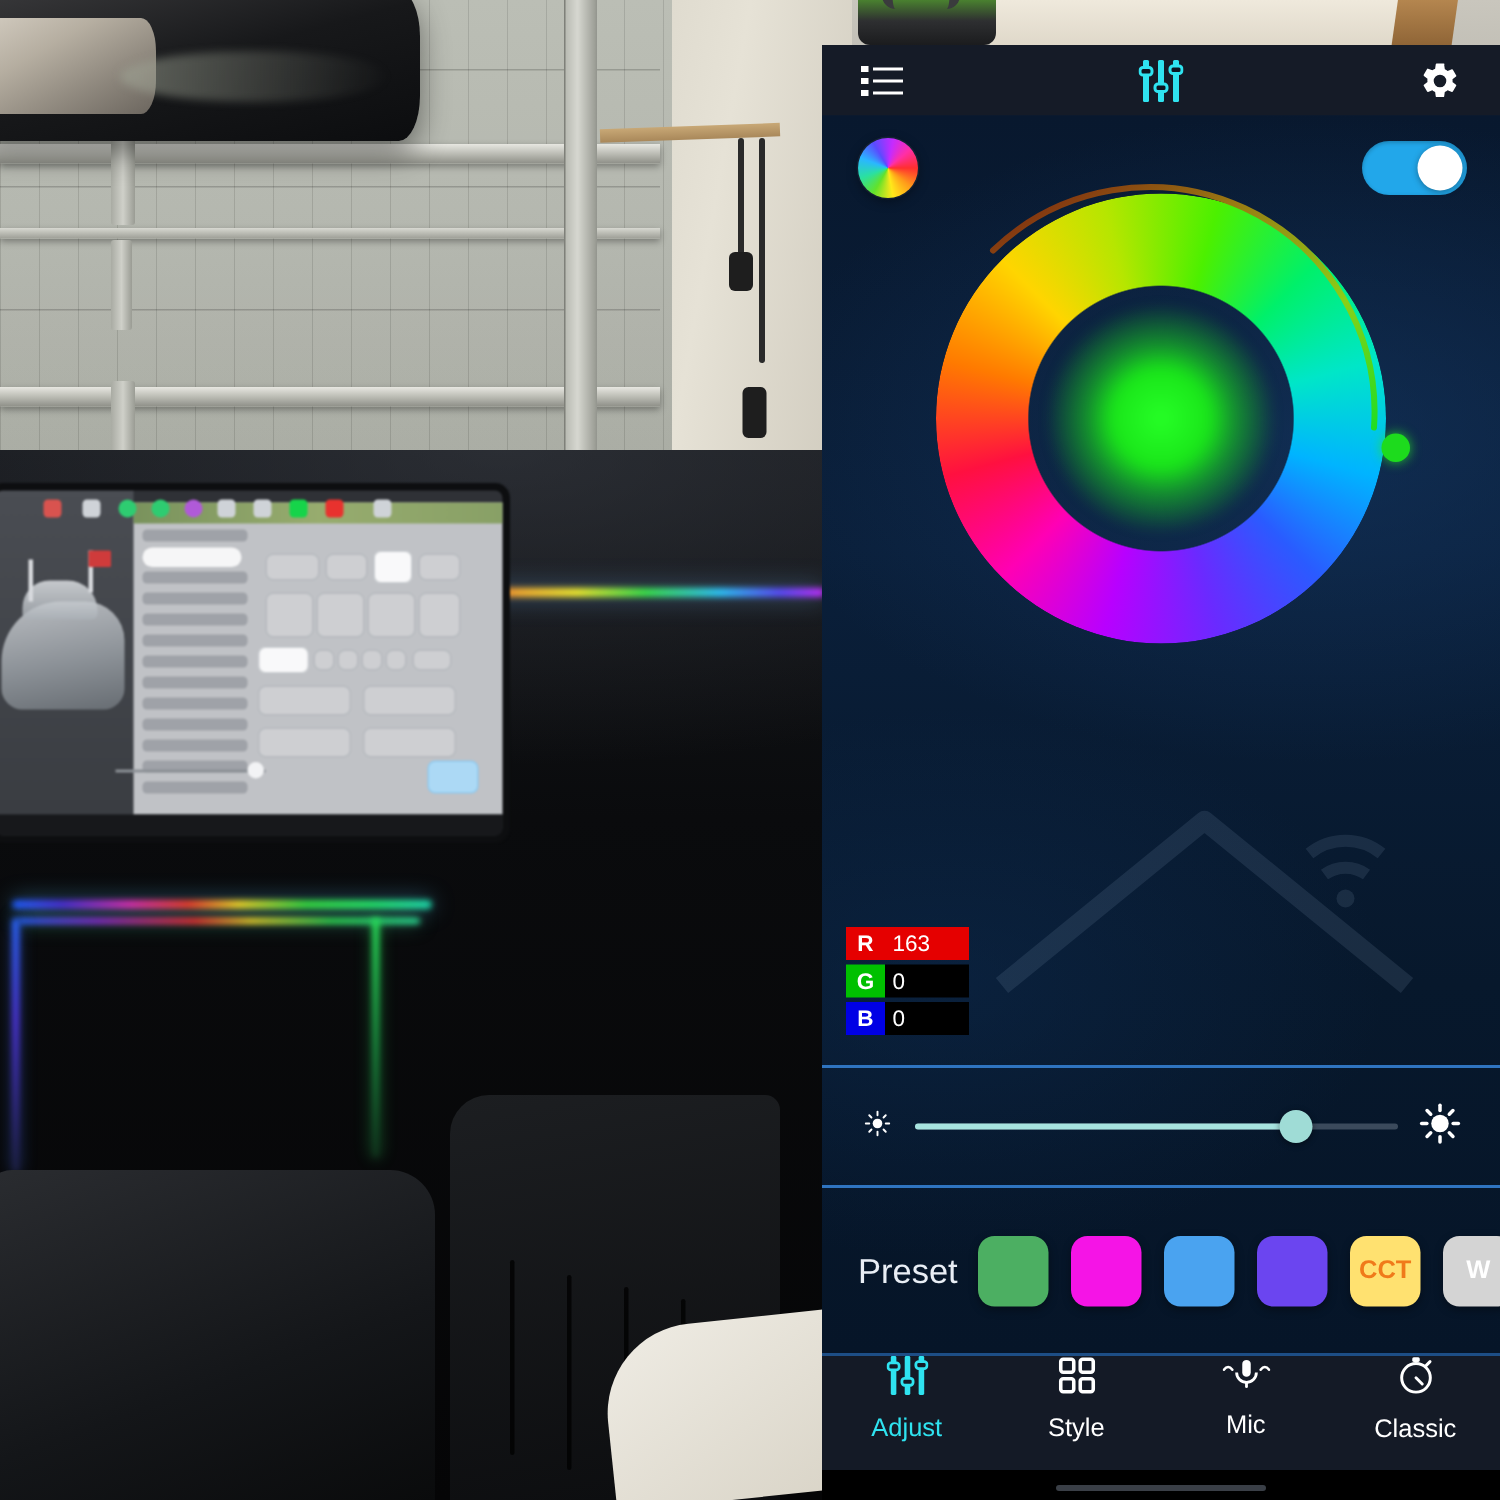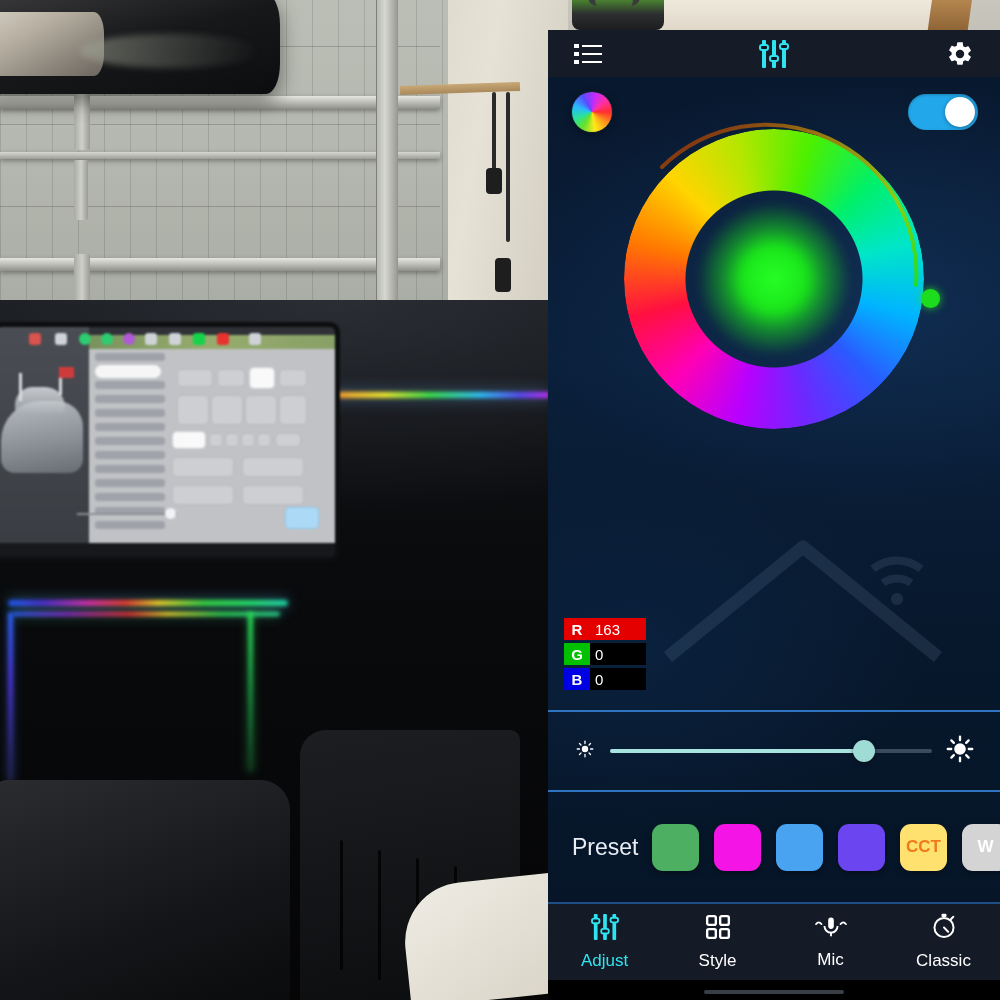--- a/index.html
+++ b/index.html
@@ -383,21 +383,21 @@
   .sw .check {
     position: absolute; right: -3px; bottom: -3px;
     width: 19px; height: 19px; border-radius: 50%;
     background: #21a84a; border: 2px solid #eaf7ee;
     display: flex; align-items: center; justify-content: center;
   }
 
   
   .bottomnav {
     flex: 0 0 76px; background: #141a26;
-    display: flex; align-items: center;
+    display: flex; 
   }
   .nav-item {
     flex: 1 1 0; display: flex; flex-direction: column;
     align-items: center; gap: 7px; cursor: pointer;
     color: #ffffff;
   }
   .nav-item.active { color: #2fe3f0; }
   .nav-label { font-size: 17px; }
   .nav-pad { flex: 0 0 20px; background: #000; }
   .home-indicator {

